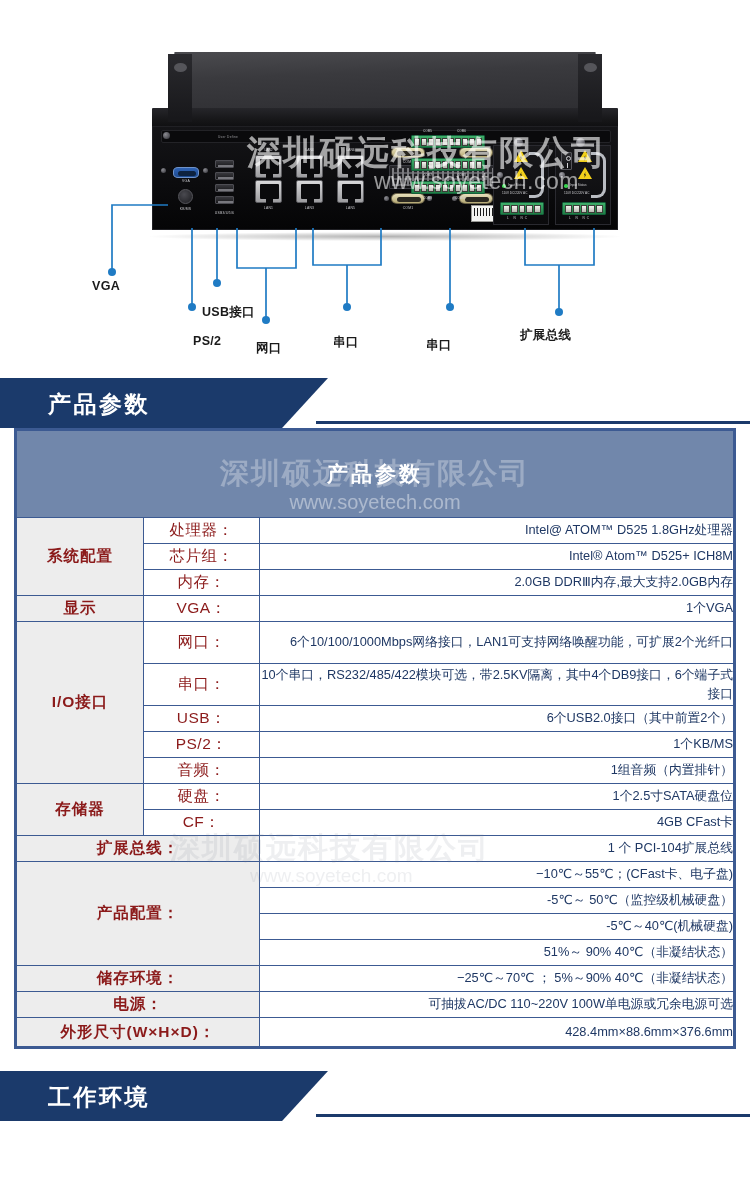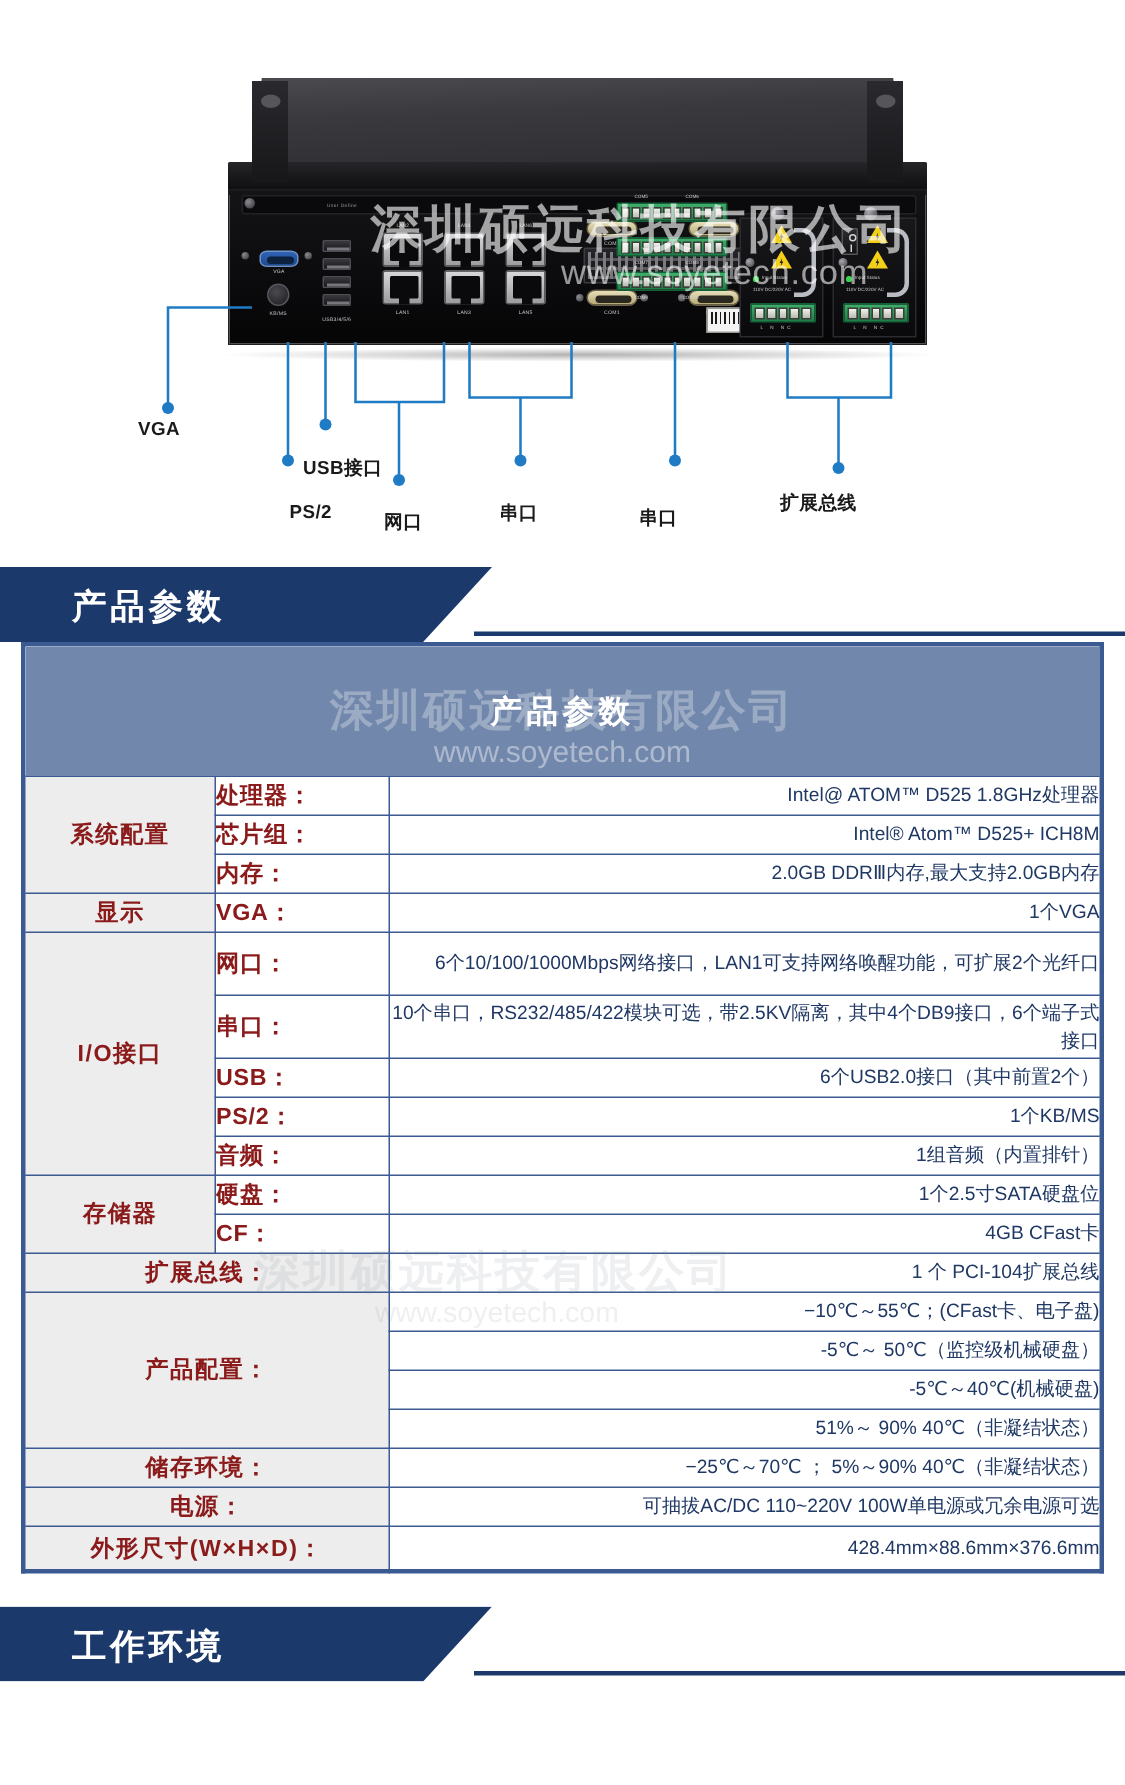--- a/index.html
+++ b/index.html
@@ -369,22 +369,23 @@
     background: #ededed;
     text-align: center;
     font-size: 15.5px;
     font-weight: bold;
     color: #8b1a1a;
     letter-spacing: 1px;
   }
   .lbl {
     width: 116px;
     background: #ffffff;
+    text-align: center;
     font-size: 15.5px;
-    font-weight: bold;
+    font-weight: normal;
     color: #8b1a1a;
     letter-spacing: .5px;
   }
   .val {
     background: #ffffff;
     text-align: right;
     font-size: 12.8px;
     color: #1f3864;
     padding: 5px 7px 5px 8px;
     line-height: 1.45;

